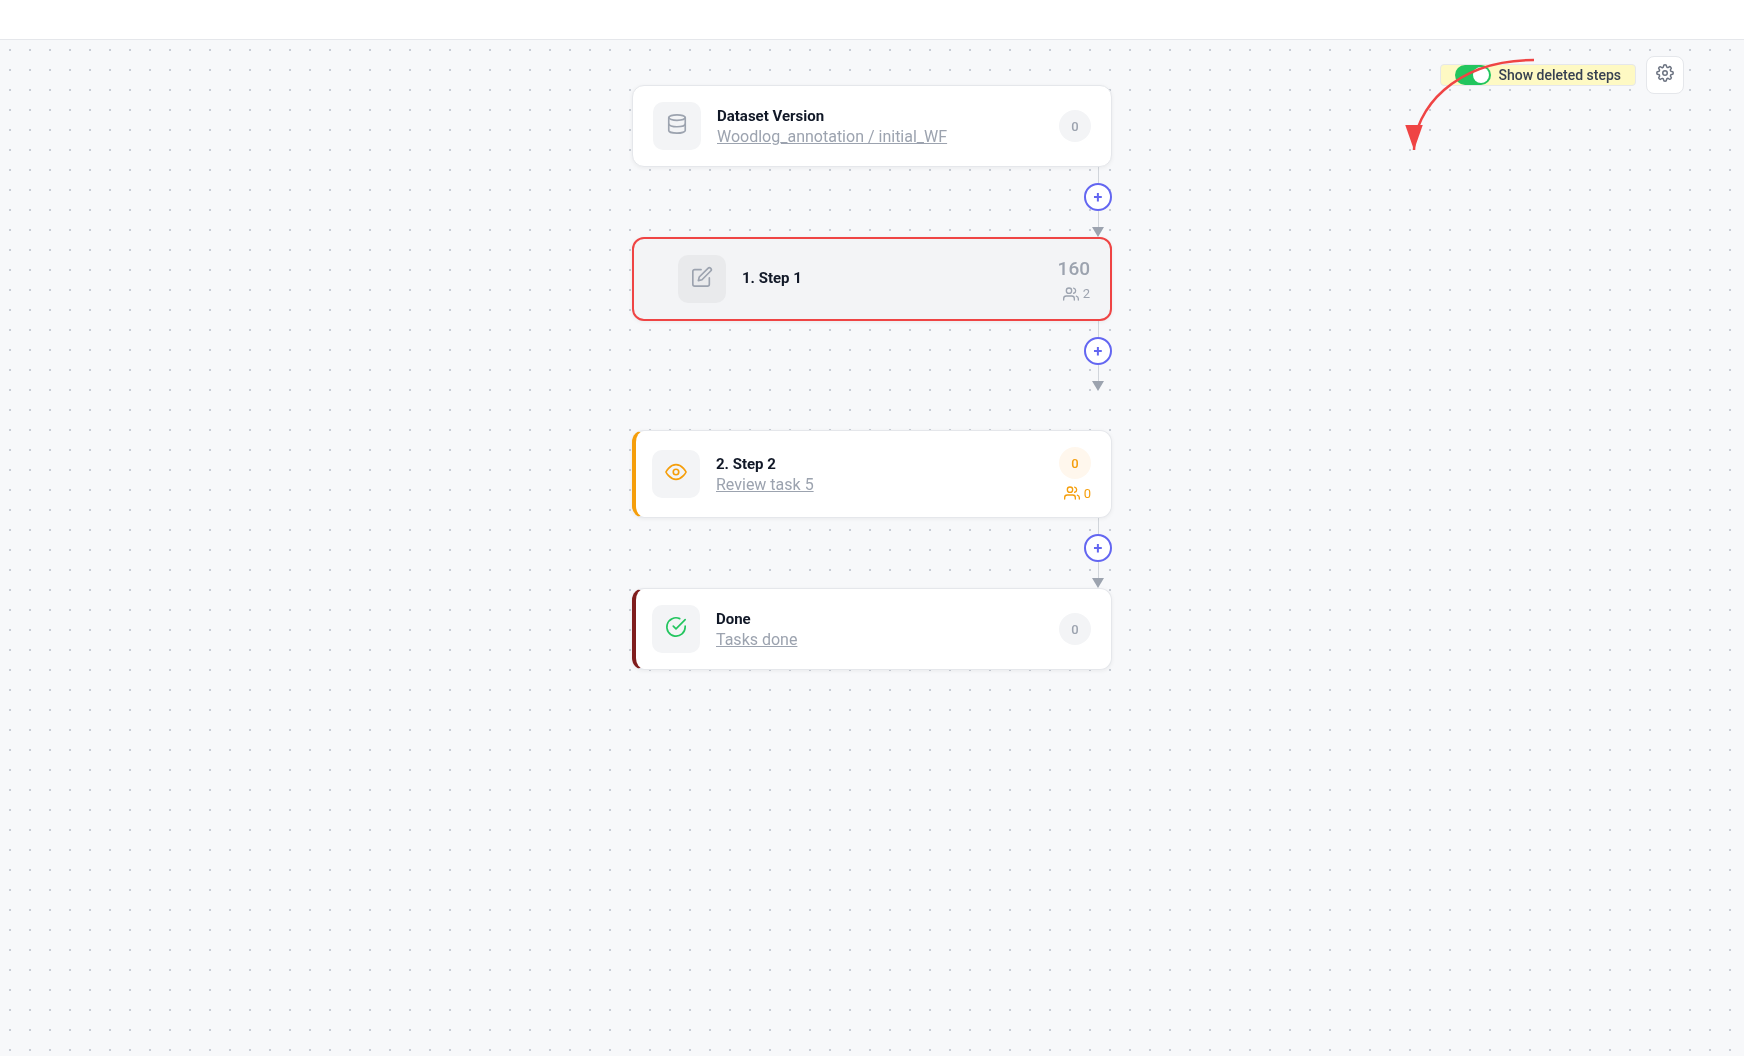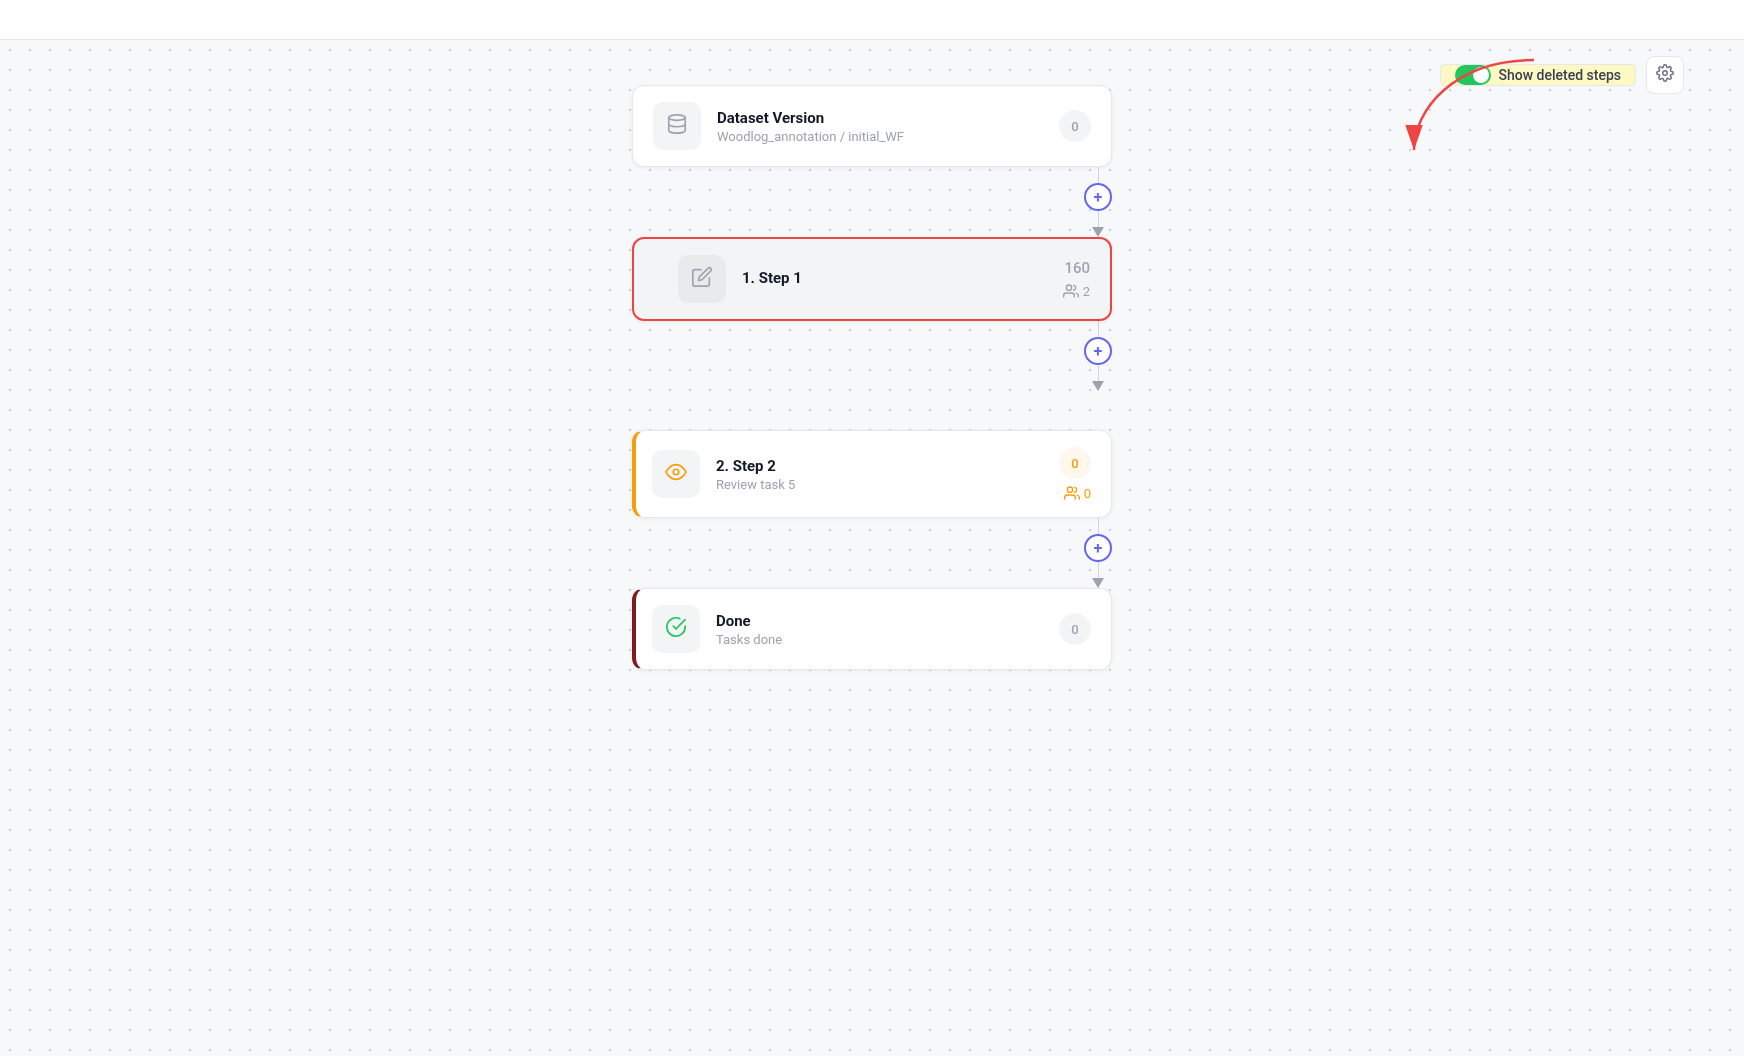--- a/index.html
+++ b/index.html
@@ -156,22 +156,23 @@
     }
 
     .step-title {
       font-size: 15px;
       font-weight: 700;
       color: #111827;
       margin-bottom: 2px;
     }
 
     .step-subtitle {
-      font-size: 13px;
+      font-size: 16px;
       color: #9ca3af;
+      text-decoration: underline;
     }
 
     .step-meta {
       display: flex;
       flex-direction: column;
       align-items: flex-end;
       gap: 6px;
     }
 
     .meta-count {
@@ -307,21 +308,21 @@
         <svg width="22" height="22" viewBox="0 0 24 24" fill="none" stroke="#9ca3af" stroke-width="1.8" stroke-linecap="round" stroke-linejoin="round">
           <path d="M11 4H4a2 2 0 0 0-2 2v14a2 2 0 0 0 2 2h14a2 2 0 0 0 2-2v-7"></path>
           <path d="M18.5 2.5a2.121 2.121 0 0 1 3 3L12 15l-4 1 1-4 9.5-9.5z"></path>
         </svg>
       </span>
     </div>
     <div class="step-info">
       <div class="step-title">1. Step 1</div>
     </div>
     <div class="step-meta">
-      <div style="font-size:15px; color:#9ca3af; font-weight:500;">160</div>
+      <div style="font-size:19px; color:#9ca3af; font-weight:500;">160</div>
       <div class="meta-users gray">
         <svg width="16" height="16" viewBox="0 0 24 24" fill="none" stroke="#9ca3af" stroke-width="2" stroke-linecap="round" stroke-linejoin="round">
           <path d="M17 21v-2a4 4 0 0 0-4-4H5a4 4 0 0 0-4 4v2"></path>
           <circle cx="9" cy="7" r="4"></circle>
           <path d="M23 21v-2a4 4 0 0 0-3-3.87"></path>
           <path d="M16 3.13a4 4 0 0 1 0 7.75"></path>
         </svg>
         <span>2</span>
       </div>
     </div>

